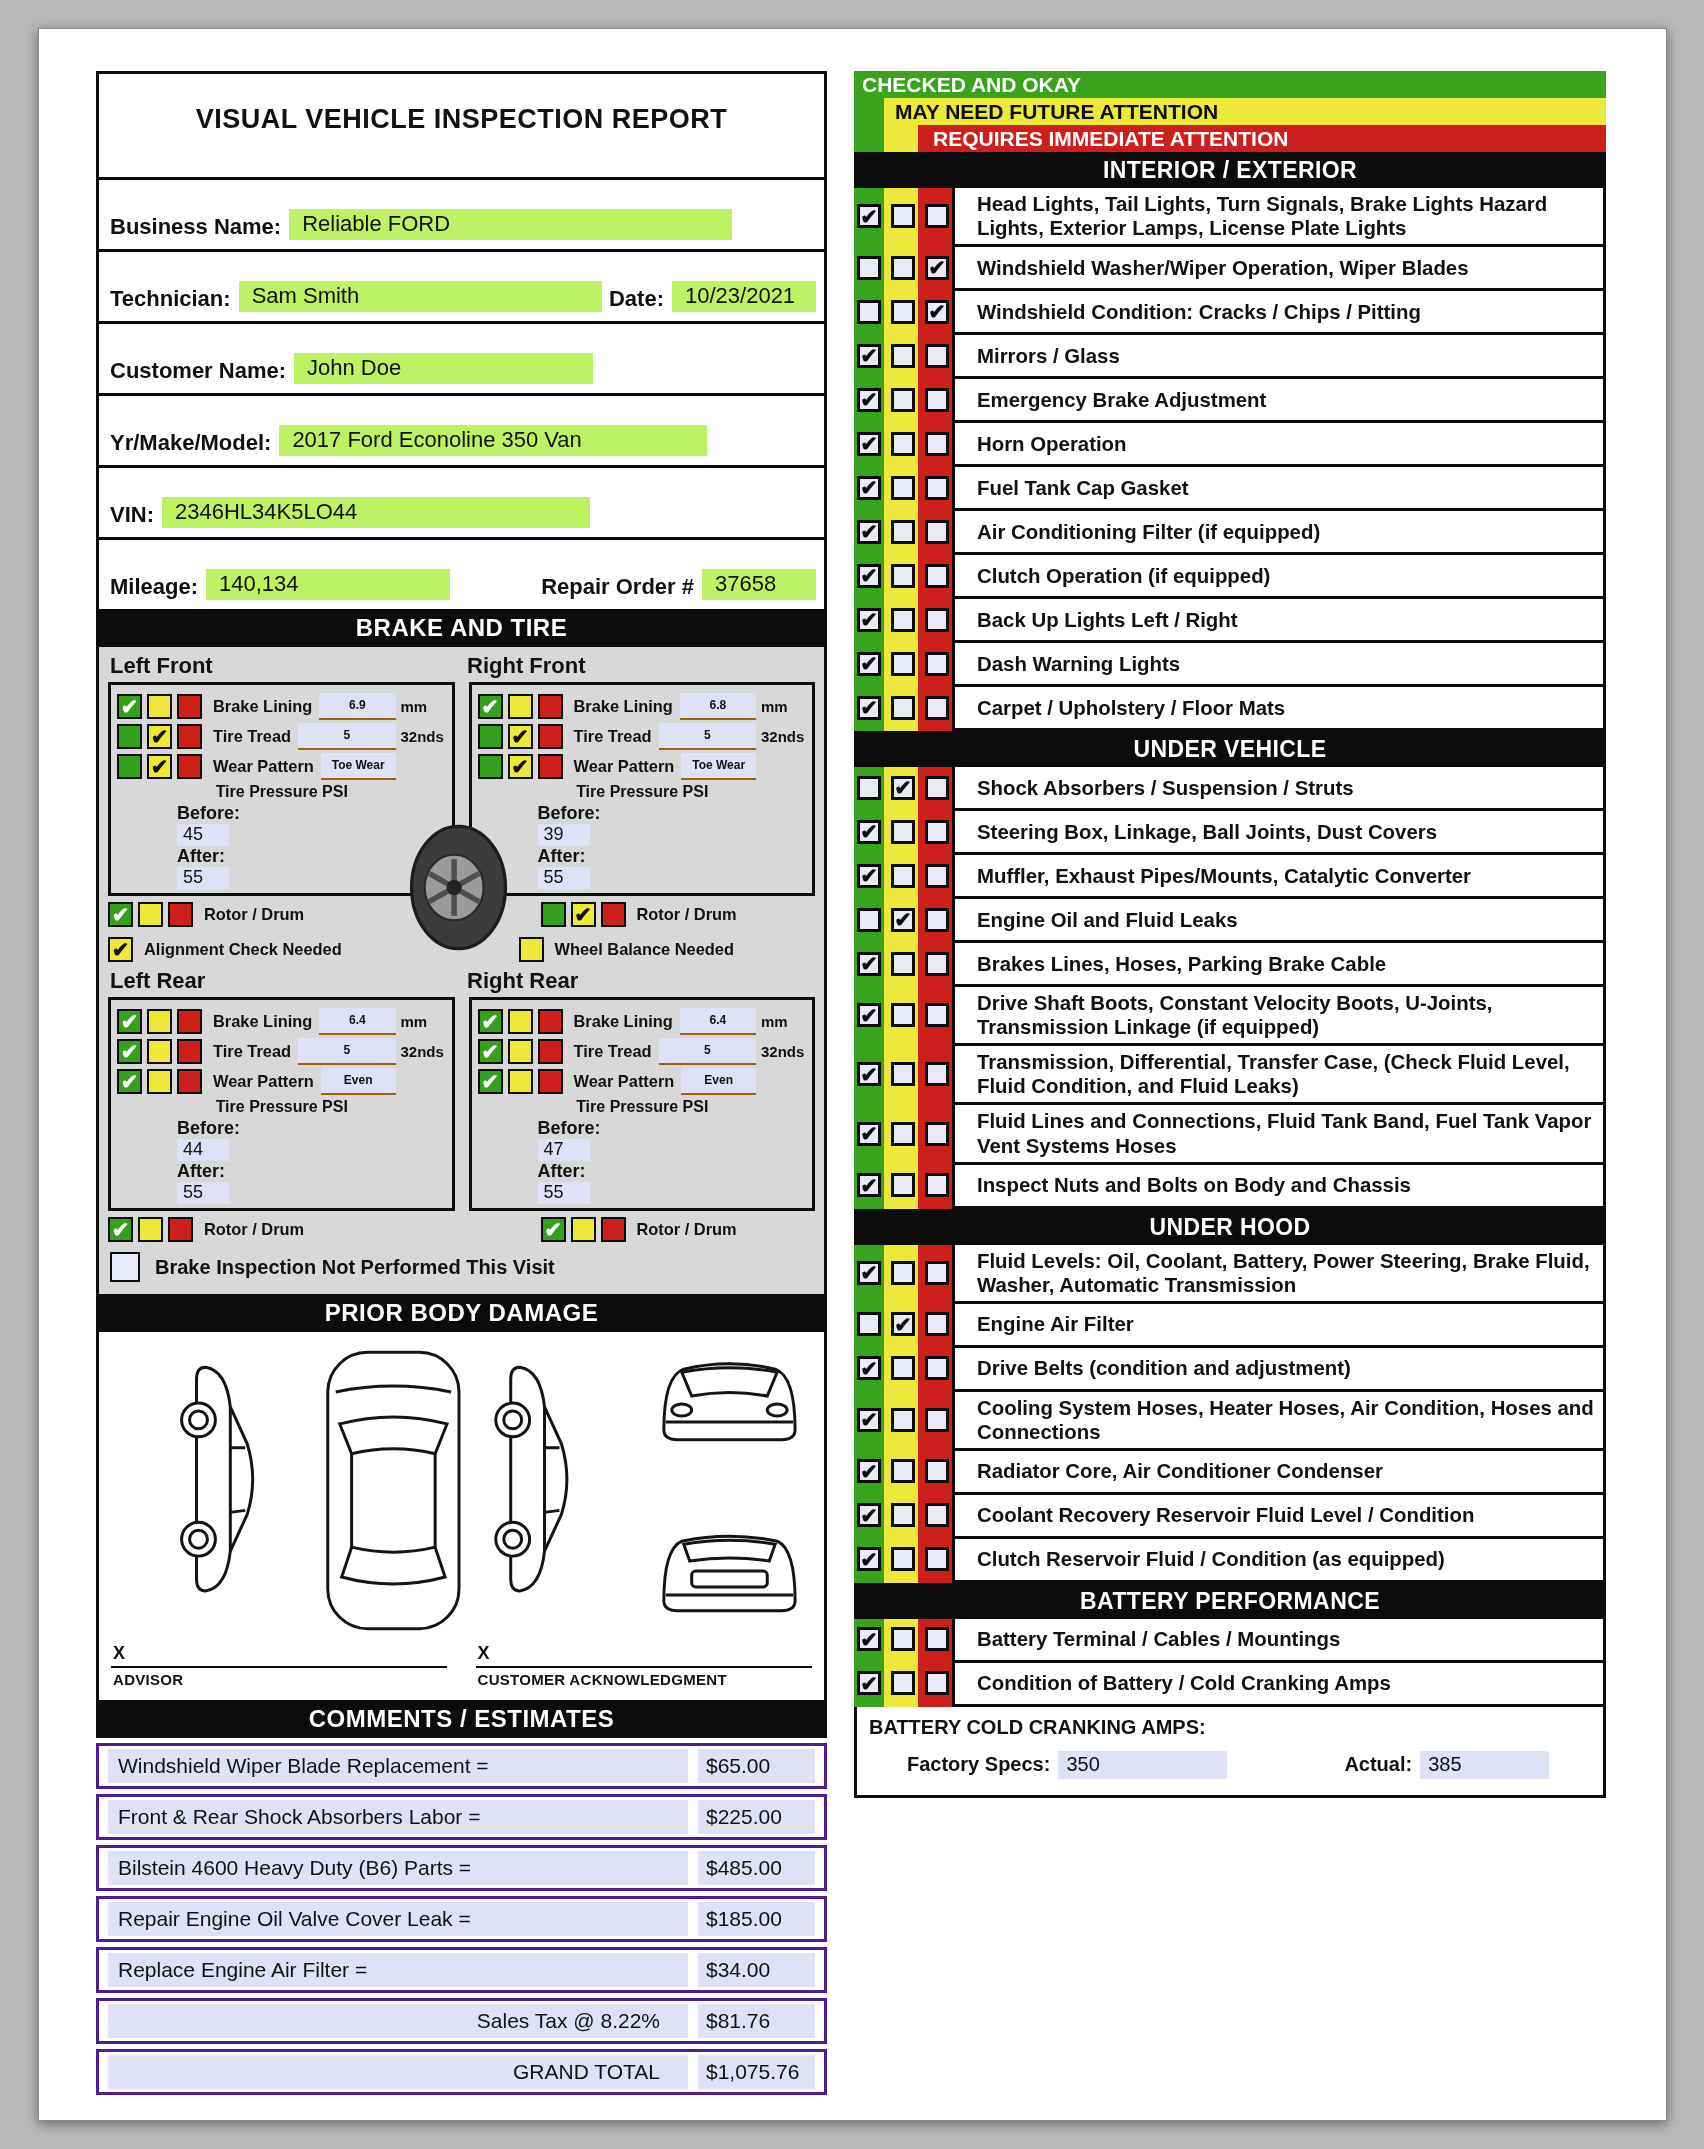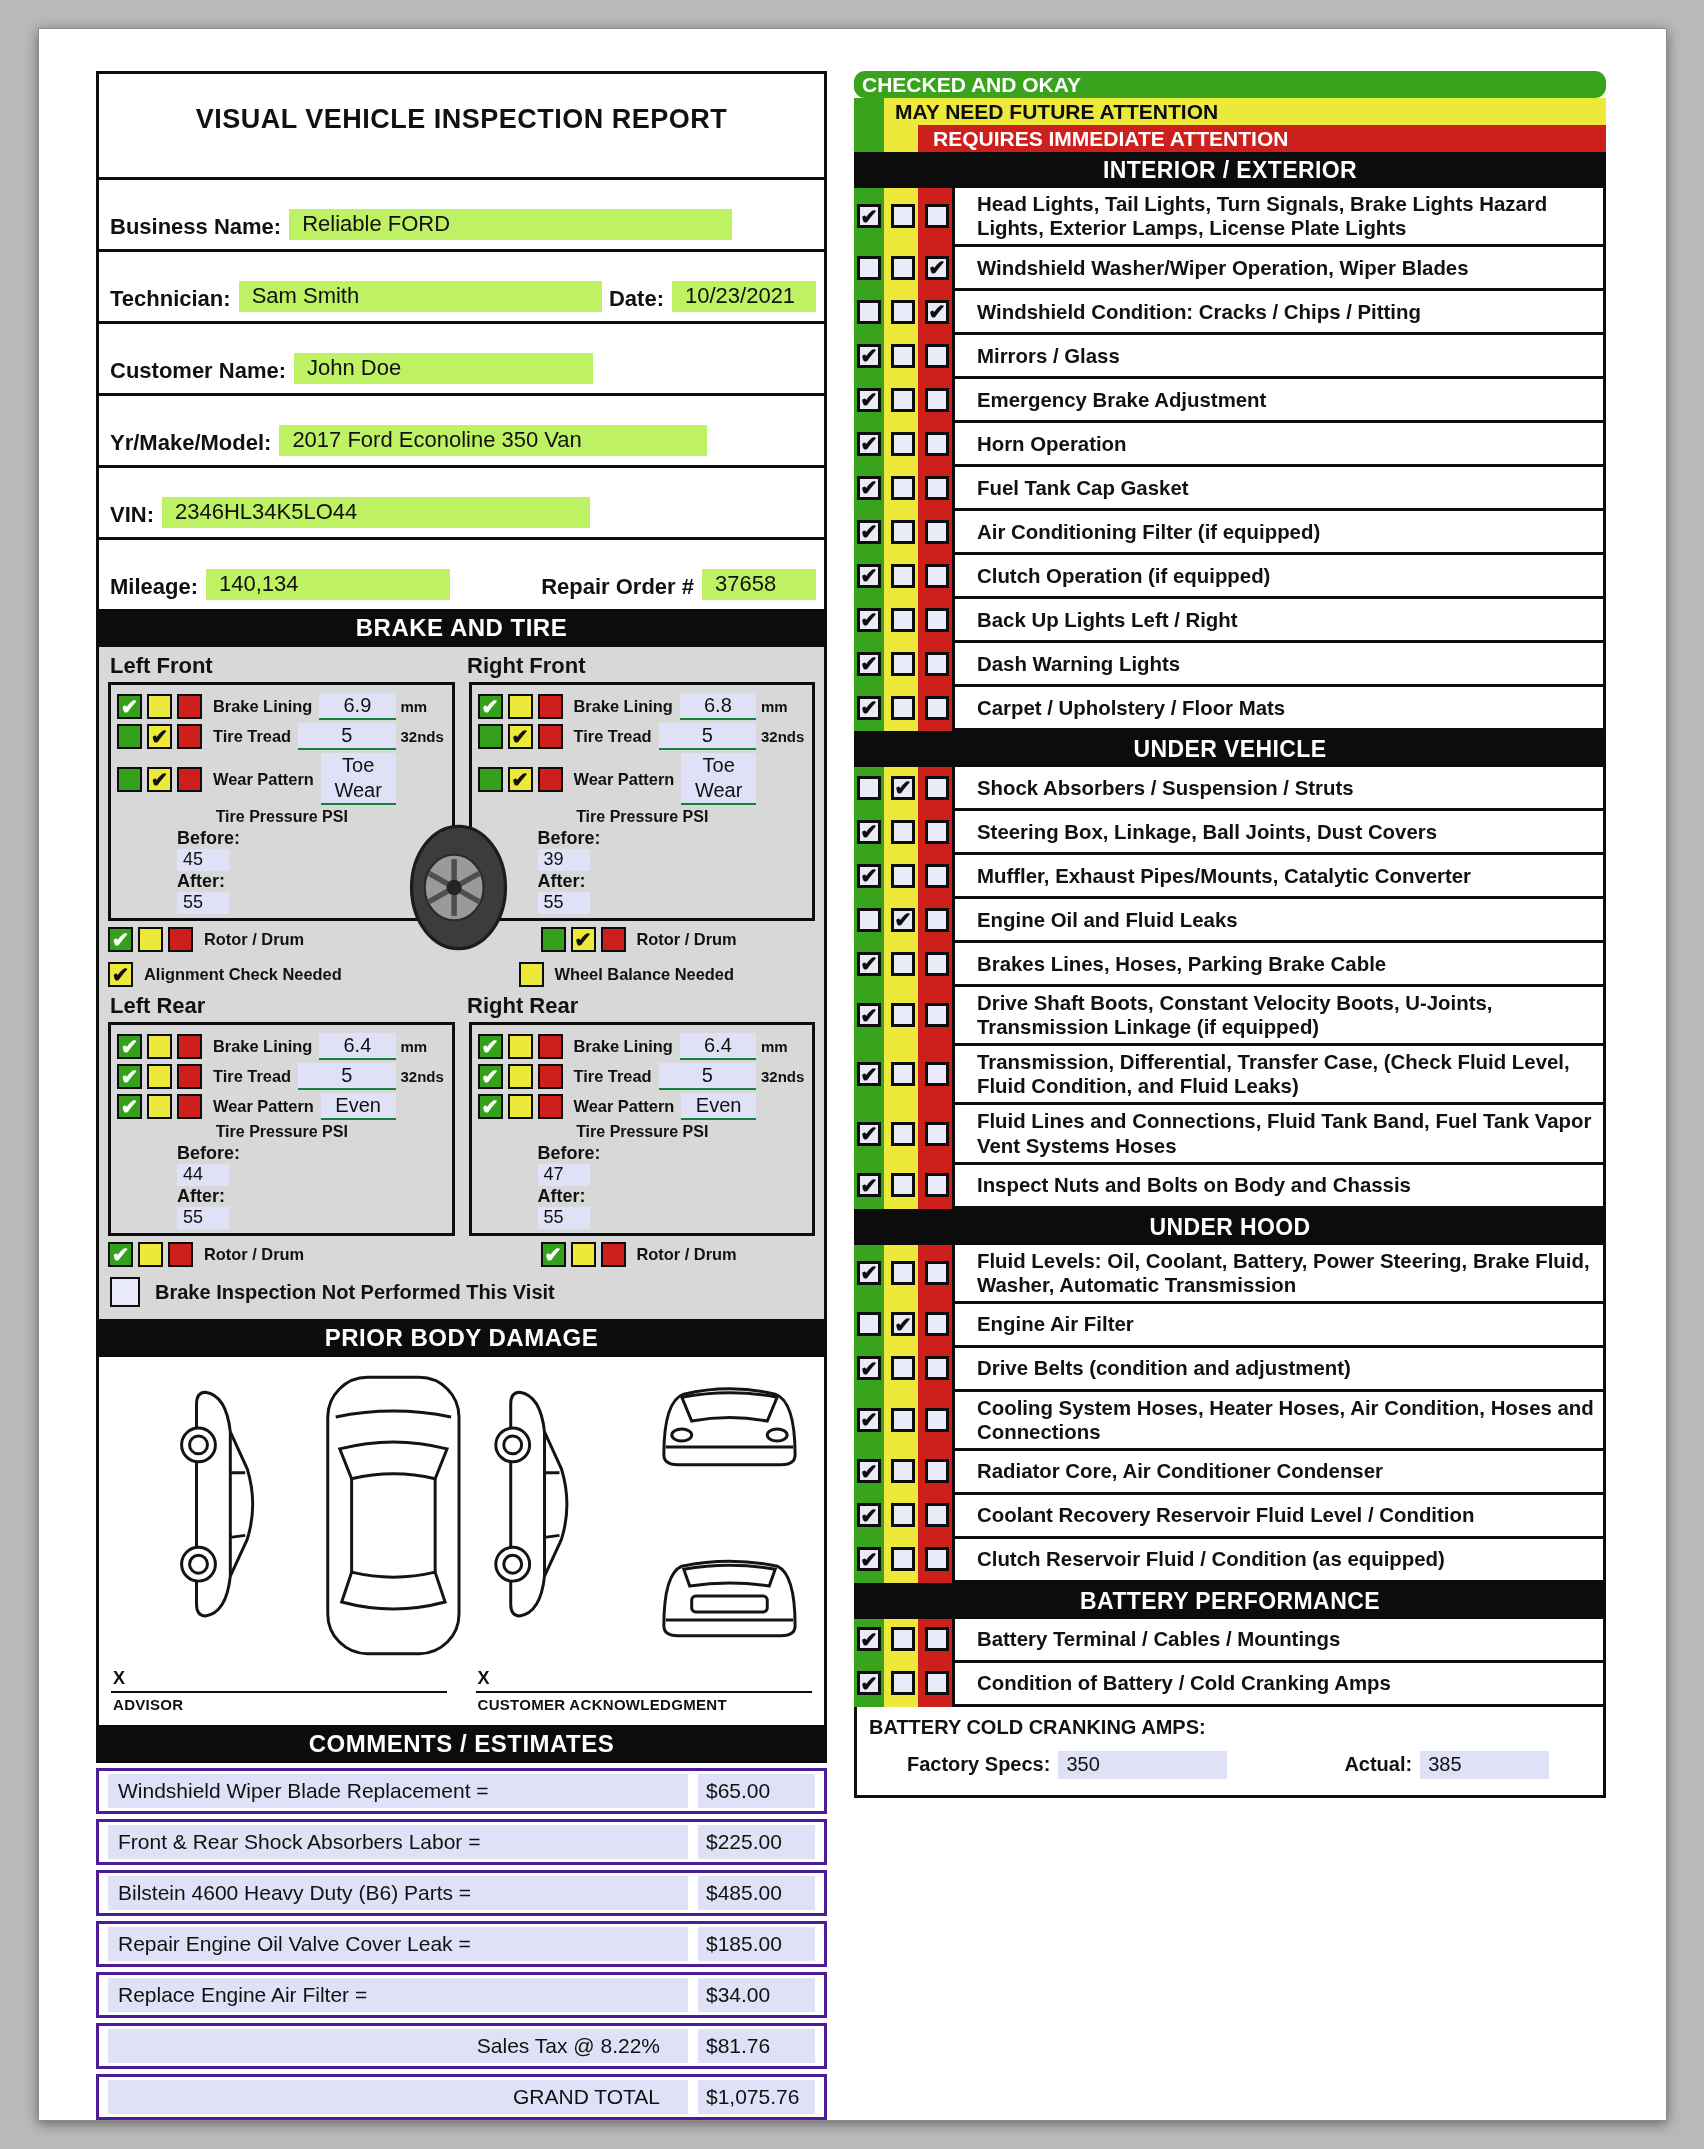--- a/index.html
+++ b/index.html
@@ -27,21 +27,21 @@
   .half { width:350px; }
   .tire-box { width:350px; border:3px solid #0d0d0d; padding:5px 5px 4px 6px; }
   .cl { display:flex; align-items:center; margin:3px 0; }
   .sq { width:25px; height:25px; border:2.5px solid #0d0d0d; margin-right:5px; flex:none;
         display:flex; align-items:center; justify-content:center; font-weight:bold; font-size:21px; line-height:1; }
   .sq.green { background:#35a01b; color:#fff; }
   .sq.yellow { background:#ece93a; color:#111; }
   .sq.red { background:#cd1f1c; color:#fff; }
   .sq.lav { background:#e9eaf8; color:#111; }
   .cl-label { font-weight:bold; font-size:16.4px; margin:0 5px 0 6px; white-space:nowrap; }
-  .cl-val { flex:1; text-align:center; border-bottom:2px solid #15803d; background:#dfe2f7; font-size:20px; min-height:25px; line-height:25px; margin:0 5px 0 2px; }
+  .cl-val { flex:1; text-align:center; border-bottom:2px solid #a16207; background:#dfe2f7; font-size:12px; min-height:25px; line-height:25px; margin:0 5px 0 2px;font-weight:bold; }
   .cl-unit { font-weight:bold; font-size:15px; width:46px; flex:none; }
   .tp-line { text-align:center; font-weight:bold; font-size:16px; margin-top:2px; }
   .ba-line { display:flex; font-size:18px; margin-top:2px; align-items:baseline;flex-direction:column; }
   .ba-line b { font-weight:bold; }
   .ba-val { background:#dfe2f7; padding:0 26px 1px 6px; margin-left:4px; }
   .ba-line .after { margin-left:60px; }
   .rotor-pair { margin-top:6px; }
   .extra-pair { margin-top:10px; margin-bottom:4px; }
   .rline { display:flex; align-items:center; }
   .rline .cl-label { font-size:16.4px; }
@@ -63,21 +63,21 @@
 
   
   .est-row { border:3px solid #4c1d95; margin-top:5px; height:46px; display:flex; align-items:center; padding:0 9px; }
   .est-desc { flex:1; background:#dfe2f7; font-size:21px; padding:5px 10px; }
   .est-desc.right { text-align:right; padding-right:28px; }
   .est-amt { width:117px; background:#dfe2f7; font-size:21px; padding:5px 4px 5px 8px; margin-left:10px; }
 
   
   :root { --g:#3aa31e; --y:#ede93b; --r:#cd1f1c; }
   .legend-bar { height:27px; display:flex; align-items:center; font-weight:bold; font-size:21px; }
-  .lg1 { background:var(--g); color:#fff; padding-left:8px;border-radius:11px; }
+  .lg1 { background:var(--g); color:#fff; padding-left:8px; }
   .lg2 { background:linear-gradient(90deg, var(--g) 0 30px, var(--y) 30px); color:#0d0d0d; padding-left:41px; }
   .lg3 { background:linear-gradient(90deg, var(--g) 0 30px, var(--y) 30px 64px, var(--r) 64px); color:#fff; padding-left:79px; }
   .sec-hdr { background:#0c0c0c; color:#fff; font-weight:bold; font-size:23px; text-align:center; height:36px; line-height:36px; position:relative; z-index:2; letter-spacing:0.4px; }
   .chk-row { display:flex; margin-top:-3px; }
   .chk-row:first-child { margin-top:0; }
   .stripe-zone { width:98px; flex:none; background:linear-gradient(90deg, var(--g) 0 30px, var(--y) 30px 64px, var(--r) 64px 98px); display:flex; align-items:center; padding-left:3px; }
   .cbx { width:24px; height:24px; border:3px solid #0d0d0d; background:#e9eaf8; flex:none; display:flex; align-items:center; justify-content:center; font-size:21px; font-weight:bold; color:#0d0d0d; line-height:1; }
   .cbx + .cbx { margin-left:10px; }
   .chk-label { flex:1; border:3px solid #0d0d0d; background:#fff; font-weight:bold; font-size:20.4px; padding:4px 6px 4px 22px; min-height:47px; display:flex; align-items:center; line-height:1.18; }
   .batt-box { border:3px solid #0d0d0d; margin-top:-3px; padding:9px 12px 16px; background:#fff; }

